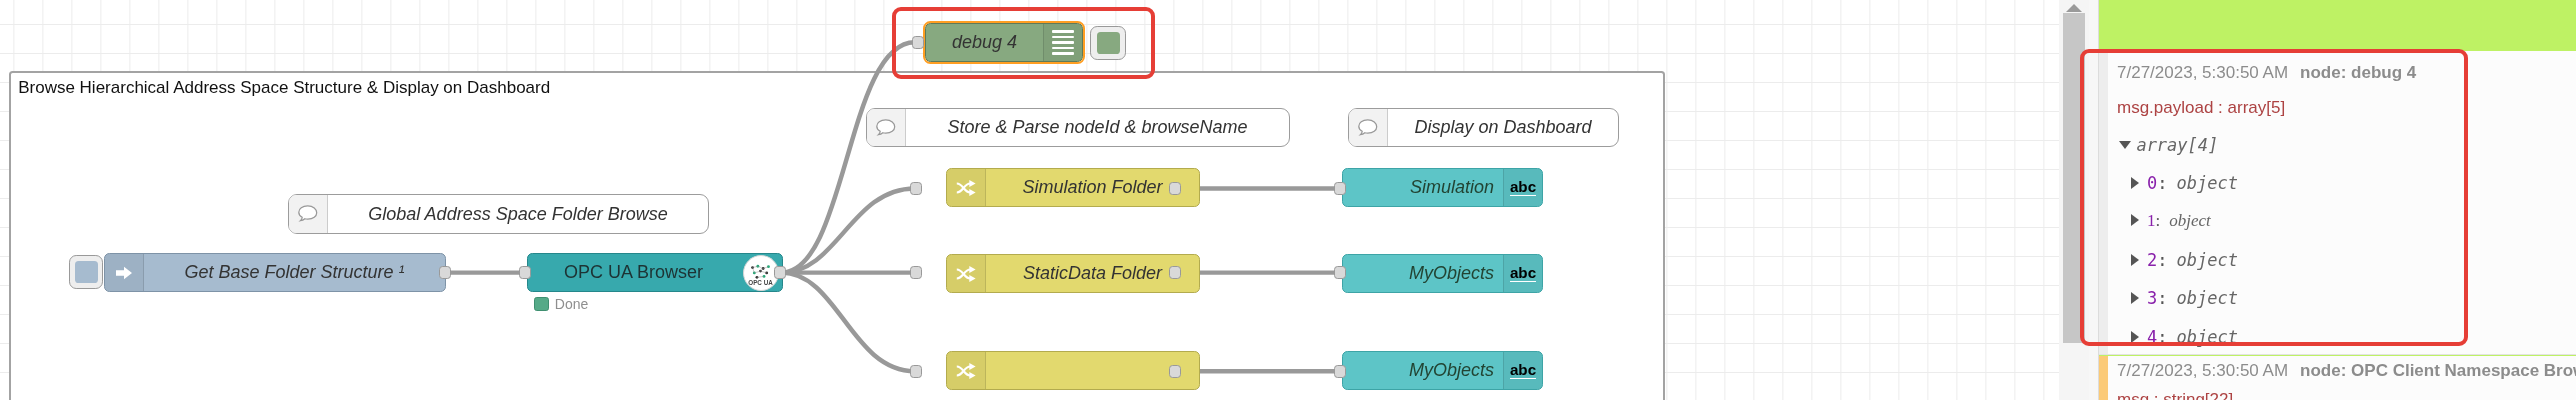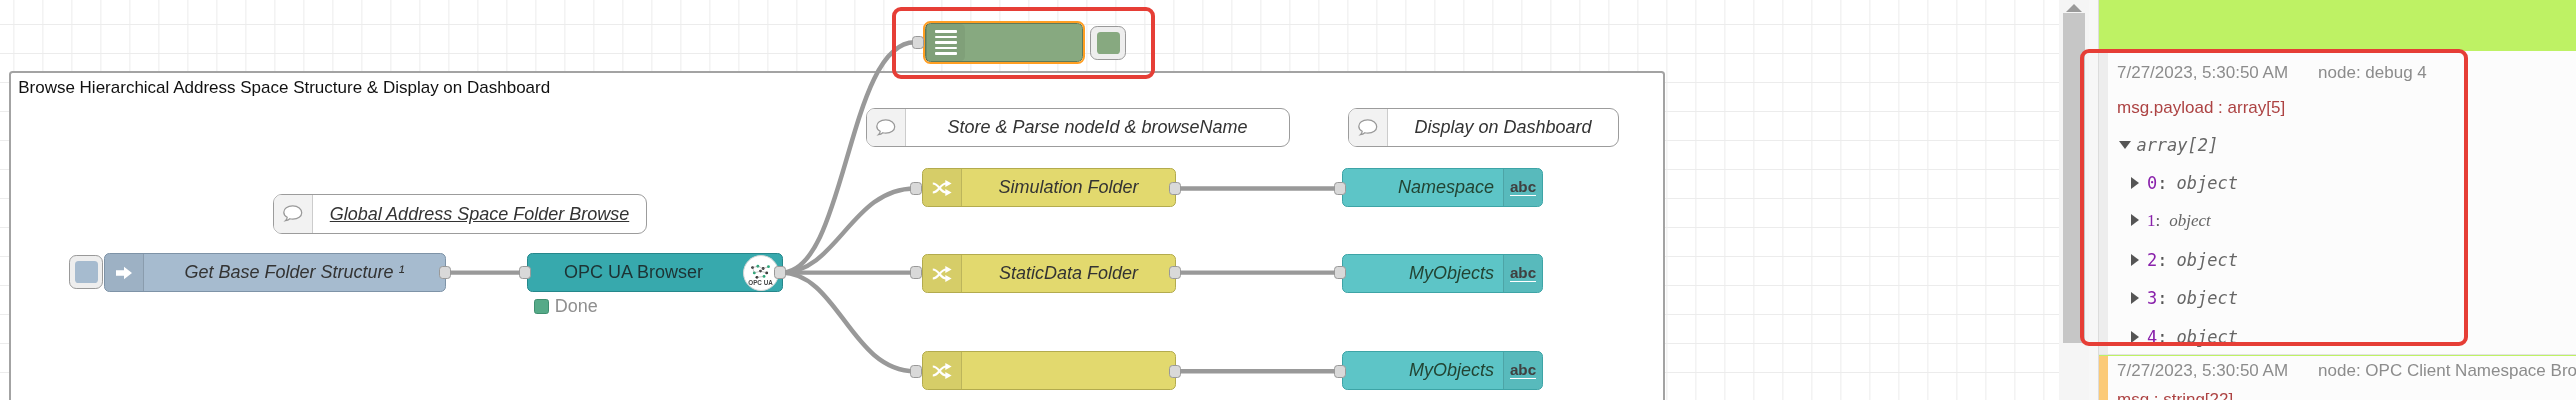--- a/index.html
+++ b/index.html
@@ -22,49 +22,49 @@
   .icon-sec.right{border-left:0.9px solid rgba(0,0,0,0.12);border-radius:0 4.5px 4.5px 0;}
   .port{position:absolute;width:11.6px;height:13.4px;background:#d9d9d9;border:1.8px solid #999;
     border-radius:3.6px;box-sizing:border-box;}
   .nr-button{position:absolute;width:36px;height:34px;background:#eee;border:1.8px solid #999;
     border-radius:7.2px;box-sizing:border-box;display:flex;align-items:center;justify-content:center;}
   .nr-button .inner{width:23px;height:21.5px;border-radius:3.6px;}
   
   .n-debug{background:#87a980;border:0.9px solid #5f7a58;outline:2.7px solid #ff9e22;outline-offset:0px;}
   .n-inject{background:#a6bbcf;border:0.9px solid #7e93a7;}
   .n-opcua{background:#37a9ad;border:0.9px solid #25878b;}
-  .n-switch{background:#e2d96e;border:0.9px solid #b3ab4e;}
+  .n-switch{background:#e2d96e;border:0.9px solid #b3ab4e;margin-left:24px;}
   .n-uitext{background:#5dc5c7;border:0.9px solid #3da4a6;color:#243;}
   .comment{position:absolute;height:39px;background:#fff;border:1.8px solid #9c9c9c;border-radius:9px;
     box-sizing:border-box;display:flex;align-items:stretch;font-style:italic;font-size:18px;color:#333;}
   .comment .cicon{width:38px;background:#f2f2f2;border-right:0.9px solid #ccc;border-radius:7.2px 0 0 7.2px;
     display:flex;align-items:center;justify-content:center;}
   .comment .lbl{flex:1;display:flex;align-items:center;justify-content:center;white-space:nowrap;}
-  .status{position:absolute;display:flex;align-items:center;font-size:18px;color:#8f8f8f;justify-content:space-between;}
+  .status{position:absolute;display:flex;align-items:center;font-size:14px;color:#8f8f8f;justify-content:space-between;}
   .status .dot{width:12.5px;height:12.5px;border-radius:2.7px;background:#55aa88;border:0.9px solid #3f8f70;margin-right:6.3px;}
   .hamburger{display:flex;flex-direction:column;gap:2.7px;}
   .hamburger i{display:block;width:21.5px;height:2.7px;background:#fff;border-radius:0.9px;}
-  .abc{font-style:normal;font-weight:bold;font-size:15.2px;color:#404040;border-bottom:1.8px solid #fff;line-height:1.1;}
+  .abc{font-style:normal;font-weight:bold;font-size:15.2px;color:#000000;border-bottom:1.8px solid #fff;line-height:1.1;}
   .opc-circle{width:34px;height:34px;border-radius:50%;background:#fff;border:0.9px solid #d5d5d5;
     display:flex;flex-direction:column;align-items:center;justify-content:flex-end;overflow:hidden;}
   .opc-circle .dots{width:23px;height:16px;}
   .opc-circle .opc-txt{font-style:normal;font-weight:bold;font-size:6.3px;color:#444;line-height:1;margin-bottom:3.6px;}
   .annotation{position:absolute;border:4.5px solid #e63e36;border-radius:9px;box-sizing:border-box;background:transparent;}
   
   #vscroll{position:absolute;left:2059px;top:0;width:30.5px;height:401px;background:#f5f5f5;}
   #vscroll .arrow-up{position:absolute;left:7.2px;top:3.6px;width:0;height:0;
     border-left:8px solid transparent;border-right:8px solid transparent;border-bottom:8px solid #9a9a9a;}
   #vscroll .thumb{position:absolute;left:3.6px;top:13.4px;width:22.4px;height:330px;background:#c6c6c6;}
   
   #sidebar{position:absolute;left:2089px;top:0;width:487px;height:401px;background:#f7f7f7;}
   .msglist{position:absolute;left:9px;top:0;width:478px;height:401px;border-left:0.9px solid #dcdcdc;background:#bef264;}
   .msg{position:absolute;left:0;width:478px;background:#fcfcfc;box-sizing:border-box;overflow:hidden;}
   .msg .leftbar{position:absolute;left:0;top:0;width:9px;height:100%;}
   .meta{position:absolute;left:18px;display:flex;font-size:17px;color:#8c8c8c;white-space:nowrap;}
-  .meta .nodename{margin-left:30px;}
+  .meta .nodename{margin-left:12px;font-weight:bold;}
   .prop{position:absolute;left:18px;font-size:17px;color:#ad4343;white-space:nowrap;}
   .treerow{position:absolute;font:italic 17px "DejaVu Sans Mono",monospace;color:#666;white-space:nowrap;}
   .tri-down{display:inline-block;width:0;height:0;border-left:6.3px solid transparent;border-right:6.3px solid transparent;
     border-top:8px solid #555;margin-right:5.4px;position:relative;top:-1.8px;}
   .tri-right{display:inline-block;width:0;height:0;border-top:6.3px solid transparent;border-bottom:6.3px solid transparent;
     border-left:8px solid #555;margin-right:8px;position:relative;top:0px;}
   .idx{color:#8921ab;font-style:normal;}
   .sep{font-style:normal;color:#555;margin-right:9px;}
 </style>
 </head>
@@ -83,20 +83,21 @@
       <path class="wire" d="M872 304 C945 304 945 47 1021 47"></path>
       <path class="wire" d="M872 304 C935 304 950 210 1021 210"></path>
       <path class="wire" d="M872 304 L1021 304"></path>
       <path class="wire" d="M872 304 C935 304 950 414 1021 414"></path>
       <path class="wire" d="M1309 210 L1500 210"></path>
       <path class="wire" d="M1309 304 L1500 304"></path>
       <path class="wire" d="M1309 414 L1500 414"></path>
     </svg>
 
     <div class="node n-debug" style="left:925px;top:23px;width:158px;">
+      <div class="lbl">debug 4</div>
       <div class="icon-sec right">
         <span class="hamburger">
             <i></i>
             <i></i>
             <i></i>
             <i></i>
             <i></i>
           </span>
       </div>
     </div>
@@ -117,21 +118,21 @@
 
     <div class="comment" style="left:1348px;top:108px;width:271px;">
       <div class="cicon">
         <svg width="21.5" height="20" viewBox="0 0 24 22">
           <path d="M12 2 C6 2 2 5 2 9 c0 2.4 1.5 4.4 3.8 5.7 -.2 1.5 -.9 2.8 -2 3.8 2.1 -.3 3.8 -1.2 4.9 -2.2 1 .3 2.1 .4 3.3 .4 6 0 10 -3 10 -7 S18 2 12 2 Z" fill="#fff" stroke="#999" stroke-width="1.4"></path>
         </svg>
       </div>
       <div class="lbl">Display on Dashboard</div>
     </div>
 
-    <div class="comment" style="left:273px;top:194px;width:374px;height:40px;text-decoration:underline;">
+    <div class="comment" style="left:288px;top:194px;width:421px;height:40px;">
       <div class="cicon">
         <svg width="21.5" height="20" viewBox="0 0 24 22">
           <path d="M12 2 C6 2 2 5 2 9 c0 2.4 1.5 4.4 3.8 5.7 -.2 1.5 -.9 2.8 -2 3.8 2.1 -.3 3.8 -1.2 4.9 -2.2 1 .3 2.1 .4 3.3 .4 6 0 10 -3 10 -7 S18 2 12 2 Z" fill="#fff" stroke="#999" stroke-width="1.4"></path>
         </svg>
       </div>
       <div class="lbl">Global Address Space Folder Browse</div>
     </div>
 
     <div class="nr-button" style="left:69px;top:255px;width:34px;">
       <span class="inner" style="background:#a6bbcf;"></span>
@@ -208,21 +209,21 @@
           <polygon points="16,11 23,15 16,19" fill="#fff"></polygon>
           <path d="M2 15 C9 15 10 5 17 5" stroke="#fff" stroke-width="2.4" fill="none"></path>
           <polygon points="16,1 23,5 16,9" fill="#fff"></polygon>
         </svg>
       </div>
     </div>
     <div class="port" style="left:910px;top:365px;"></div>
     <div class="port" style="left:1169px;top:365px;"></div>
 
     <div class="node n-uitext" style="left:1342px;top:168px;width:201px;">
-      <div class="lbl" style="justify-content:flex-end;padding-right:9px;">Namespace</div>
+      <div class="lbl" style="justify-content:flex-end;padding-right:9px;">Simulation</div>
       <div class="icon-sec right">
         <span class="abc">abc</span>
       </div>
     </div>
     <div class="port" style="left:1334px;top:182px;"></div>
 
     <div class="node n-uitext" style="left:1342px;top:254px;width:201px;">
       <div class="lbl" style="justify-content:flex-end;padding-right:9px;">MyObjects</div>
       <div class="icon-sec right">
         <span class="abc">abc</span>
@@ -250,21 +251,21 @@
 
       <div class="msg" style="top:51px;height:304px;border-bottom:0.9px solid #e3e3e3;">
         <div class="leftbar" style="background:#ededed;"></div>
         <div class="meta" style="top:11.6px;">
           <span>7/27/2023, 5:30:50 AM</span>
           <span class="nodename">node: debug 4</span>
         </div>
         <div class="prop" style="top:47px;">msg.payload : array[5]</div>
 
         <div class="treerow" style="left:20px;top:84px;">
-          <span class="tri-down"></span><span>array[2]</span>
+          <span class="tri-down"></span><span>array[4]</span>
         </div>
 
         <div class="treerow" style="left:32px;top:122px;">
           <span class="tri-right"></span><span class="idx">0</span><span class="sep">:</span><span>object</span>
         </div>
         <div class="treerow" style="left:32px;top:160px;font-family:Liberation Serif, serif;">
           <span class="tri-right"></span><span class="idx">1</span><span class="sep">:</span><span>object</span>
         </div>
         <div class="treerow" style="left:32px;top:199px;">
           <span class="tri-right"></span><span class="idx">2</span><span class="sep">:</span><span>object</span>

